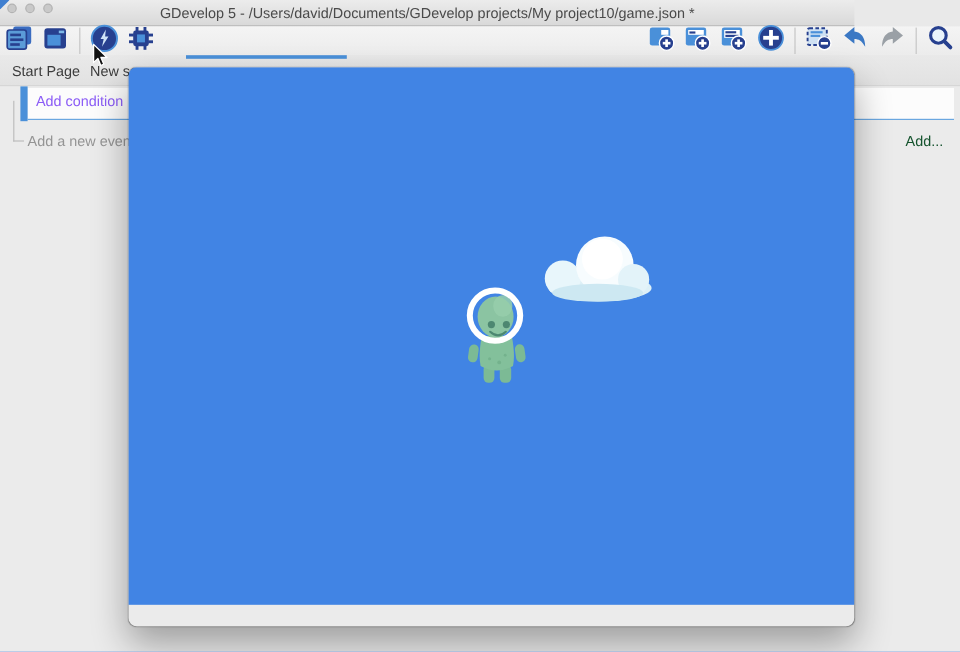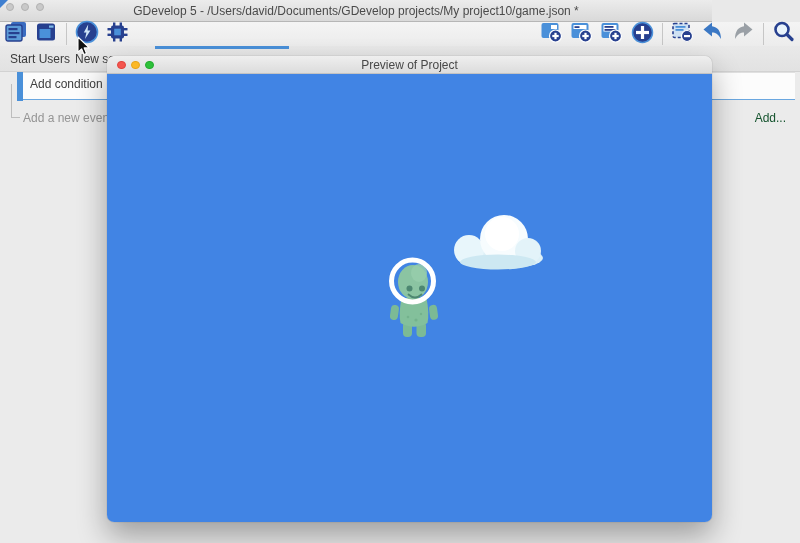--- a/index.html
+++ b/index.html
@@ -43,21 +43,21 @@
   .tab { position:absolute; top:6px; font-size:12px; color:#3c3c3c; white-space:nowrap; }
   .tab-indicator { position:absolute; left:155px; top:0; width:134px; height:3px; background:#4a90d9; }
 
   
   .events { position:absolute; left:0; top:72px; width:800px; height:471px; background:#ebebeb; }
   .event-row {
     position:absolute; left:23px; top:0; width:772px; height:28px;
     background:#fcfcfc; border-bottom:1px solid #6aa7e0; border-top:1px solid #e0e0e0;
   }
   .event-selection-bar { position:absolute; left:17px; top:0; width:6px; height:29px; background:#4a90d9; }
-  .event-condition-label { position:absolute; left:30px; top:5px; font-size:12px; color:#404040; }
+  .event-condition-label { position:absolute; left:30px; top:5px; font-size:12px; color:#8b5cf6; }
   .tree-v { position:absolute; left:11px; top:12px; width:1px; height:34px; background:#bdbdbd; }
   .tree-h { position:absolute; left:11px; top:45px; width:9px; height:1px; background:#bdbdbd; }
   .add-event-label { position:absolute; left:23px; top:39px; font-size:12px; color:#949494; }
   .add-action-label { position:absolute; right:14px; top:39px; font-size:12px; color:#14532d; }
 
   
   .preview-window {
     position:absolute; left:107px; top:56px; width:605px; height:466px;
     border-radius:7px; overflow:hidden; z-index:50;
     box-shadow:0 14px 30px rgba(0,0,0,0.33), 0 0 1px rgba(0,0,0,0.45);
@@ -224,43 +224,35 @@
           <circle cx="10" cy="9.5" r="6.5" fill="#eaf4fc" stroke="#27408f" stroke-width="2.6"></circle>
           <line x1="15" y1="14.5" x2="20" y2="19.5" stroke="#27408f" stroke-width="3.2" stroke-linecap="round"></line>
         </svg>
       </span>
     </div>
   </div>
 </div>
 
 <div class="tabbar">
   <div class="tab-indicator"></div>
-  <div class="tab" style="left:10px">Start Users</div>
+  <div class="tab" style="left:10px">Start Page</div>
   <div class="tab" style="left:75px">New scene</div>
 </div>
 
 <div class="events">
   <div class="event-row"></div>
   <div class="event-selection-bar"></div>
   <div class="event-condition-label">Add condition</div>
   <div class="tree-v"></div>
   <div class="tree-h"></div>
   <div class="add-event-label">Add a new event</div>
   <div class="add-action-label">Add...</div>
 </div>
 
 <div class="preview-window">
-  <div class="preview-titlebar">
-    <div class="preview-lights">
-      <span class="plight red"></span>
-      <span class="plight yellow"></span>
-      <span class="plight green"></span>
-    </div>
-    <div class="preview-title">Preview of Project</div>
-  </div>
   <div class="game-canvas">
     <svg width="605" height="448" viewBox="0 0 605 448">
 
       <g>
         <ellipse cx="393" cy="184" rx="43" ry="11" fill="#ddf0f7"></ellipse>
         <circle cx="362" cy="176" r="15" fill="#e8f6fb"></circle>
         <circle cx="397" cy="165" r="24" fill="#f7fcfe"></circle>
         <circle cx="421" cy="177" r="13" fill="#e3f3f9"></circle>
         <ellipse cx="391" cy="188" rx="38" ry="7.5" fill="#cde8f2"></ellipse>
         <circle cx="395" cy="160" r="17" fill="#ffffff"></circle>

